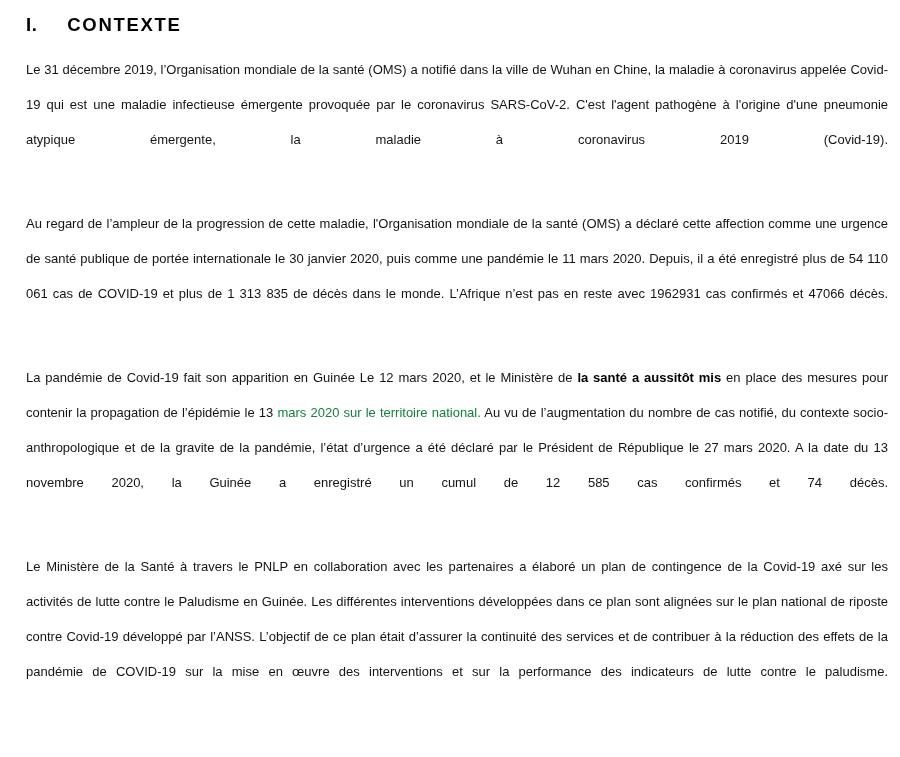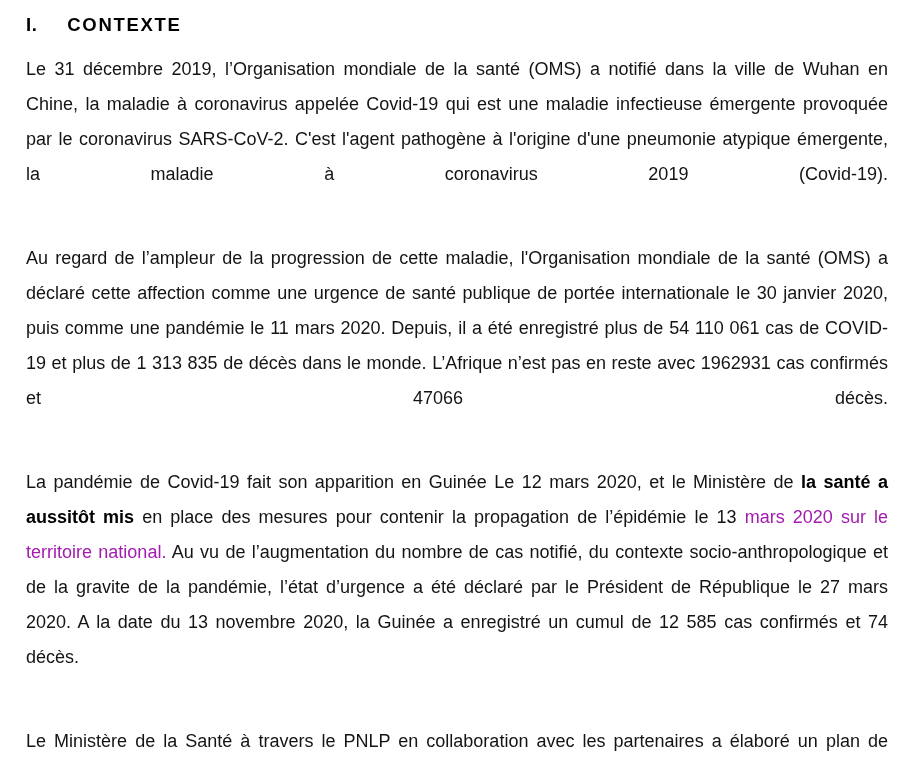--- a/index.html
+++ b/index.html
@@ -33,21 +33,21 @@
     margin: 6px 0 16px 0;
     color: #000000;
   }
   .heading .numeral {
     letter-spacing: 0.5px;
     margin-right: 30px;
   }
 
   
   p.para {
-    font-size: 18px;
+    font-size: 13px;
     line-height: 35px;
     text-align: justify;
     text-justify: inter-word;
     margin: 0 0 14px 0;
     color: #141414;
     word-spacing: 0.2px;
     hyphens: none;
   }
   p.para:last-child {
     margin-bottom: 0;
@@ -57,21 +57,21 @@
     content: "";
     display: inline-block;
     width: 100%;
   }
 
   .b {
     font-weight: normal;
   }
   
   .dim {
-    color: #a21caf;
+    color: #15803d;
   }
   
   .strong-run {
     color: #000000;
     font-weight: 600;
   }
 </style>
 </head>
 <body>
 

